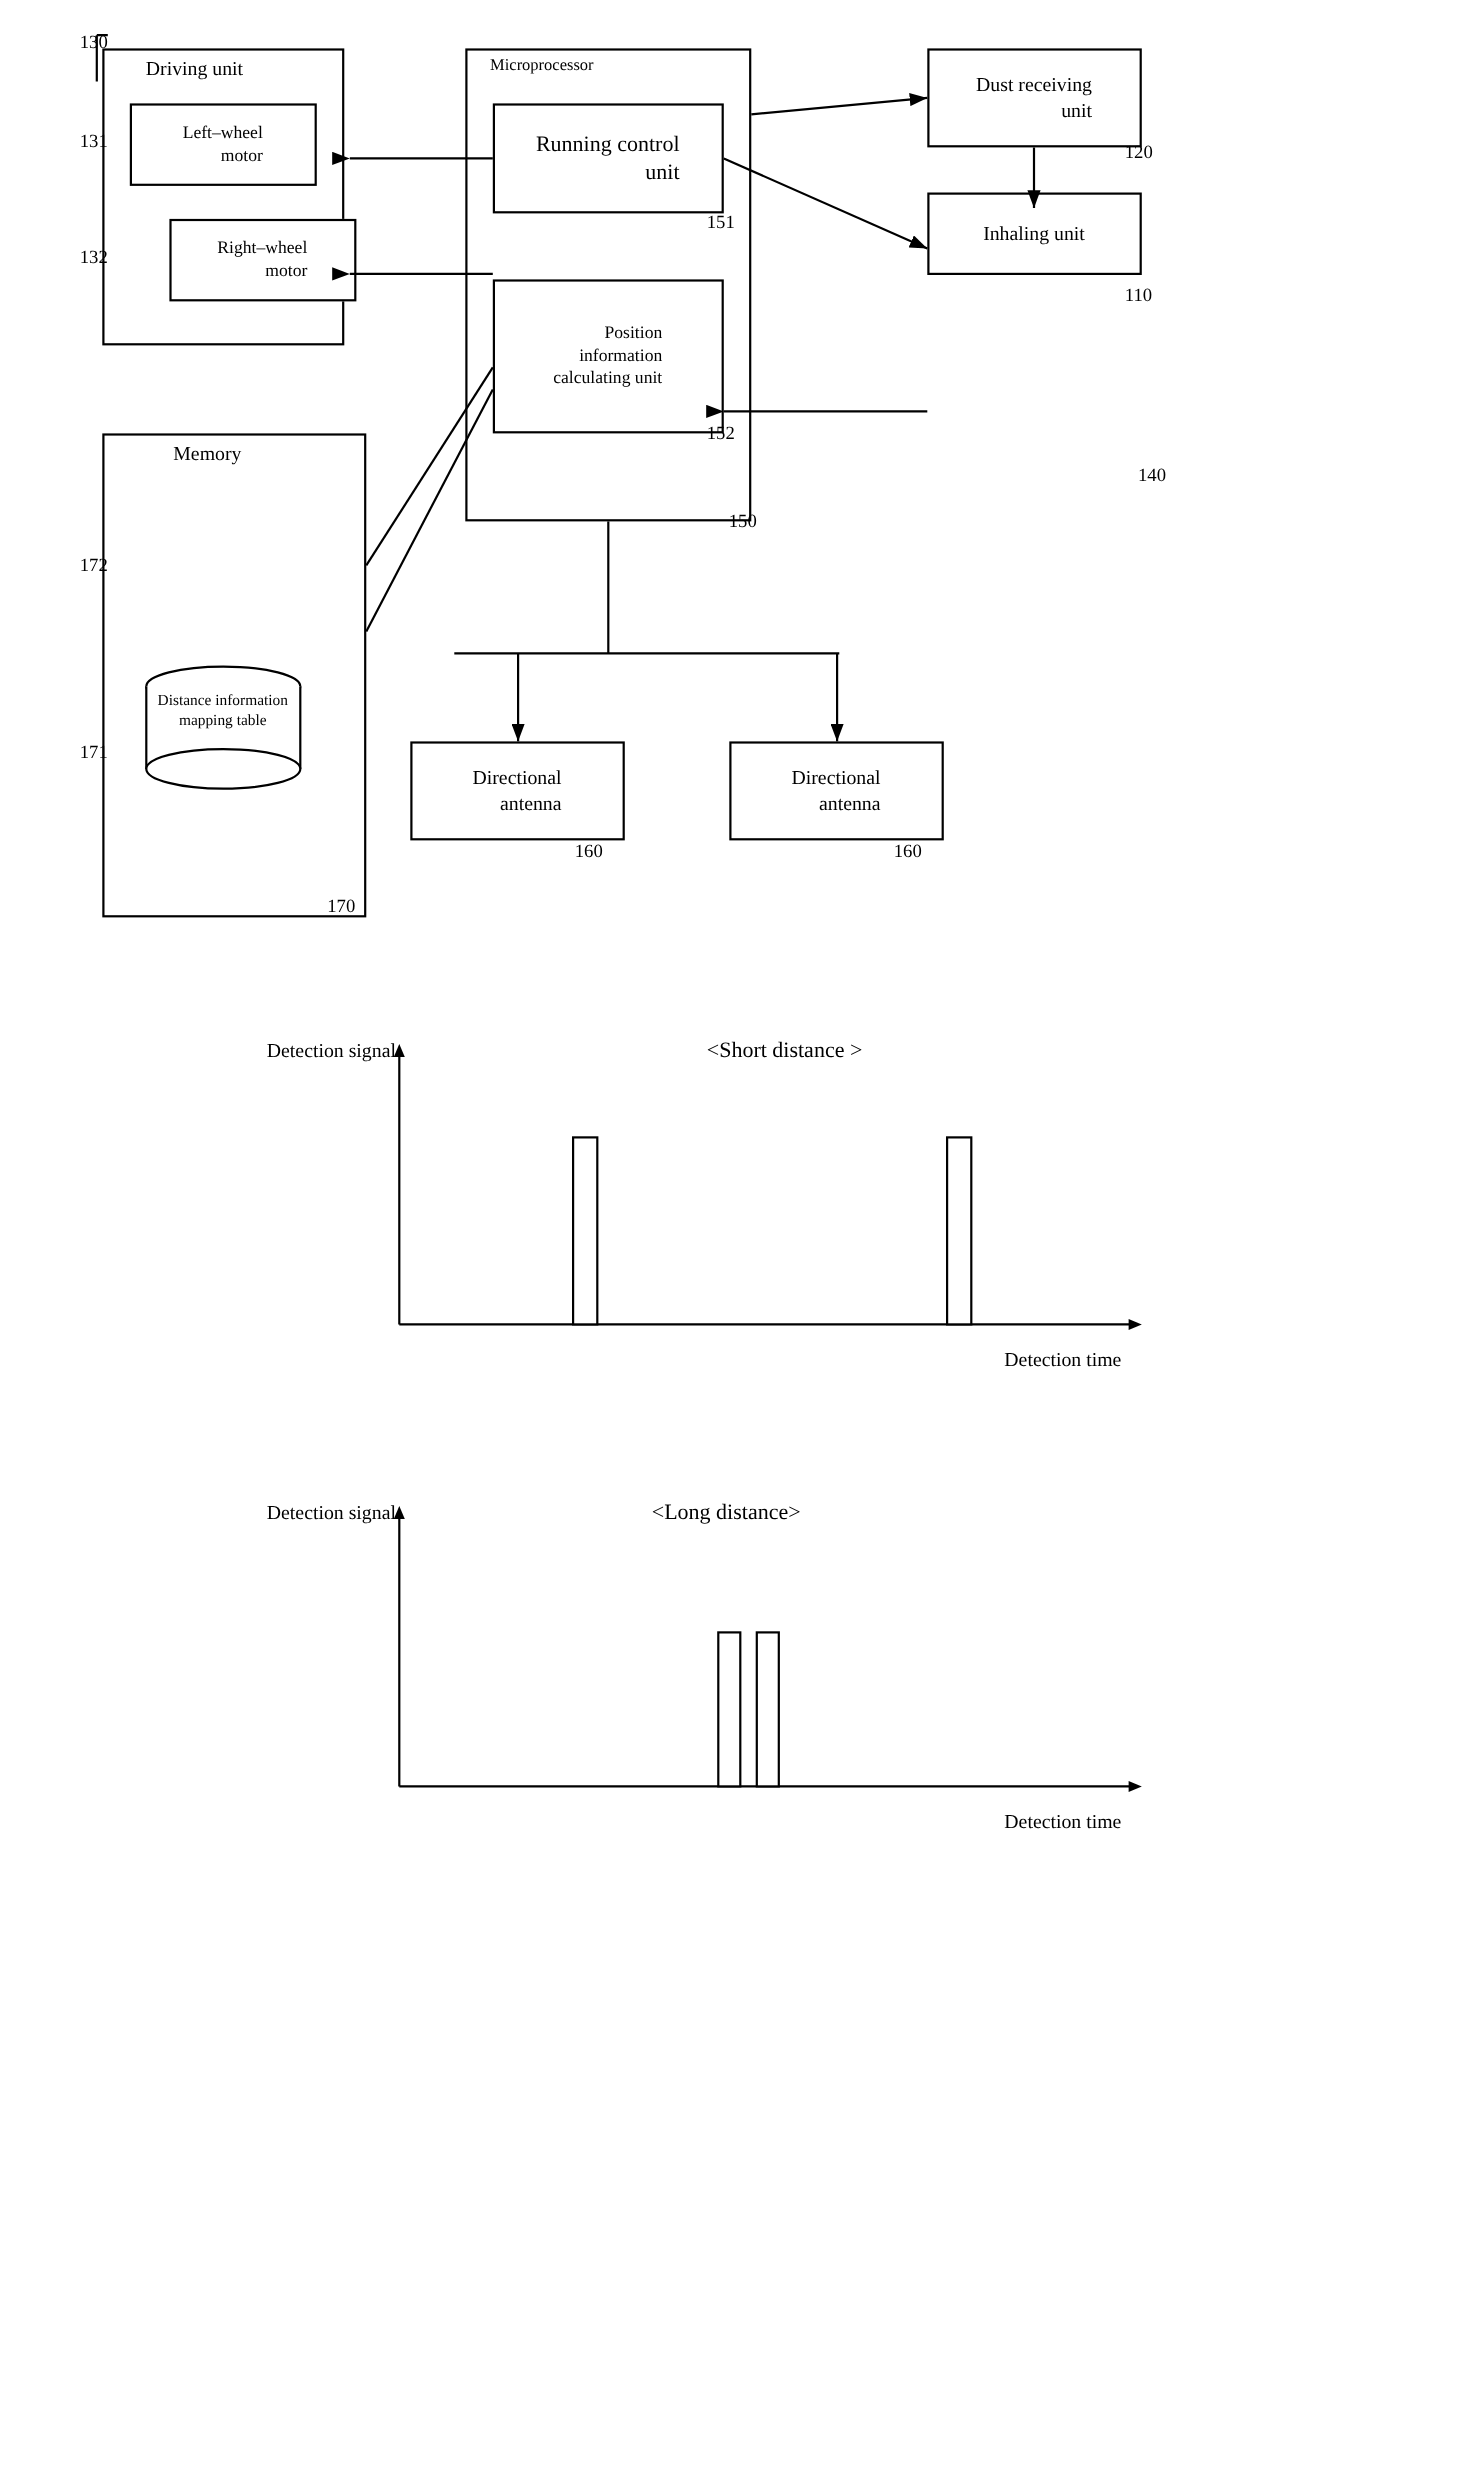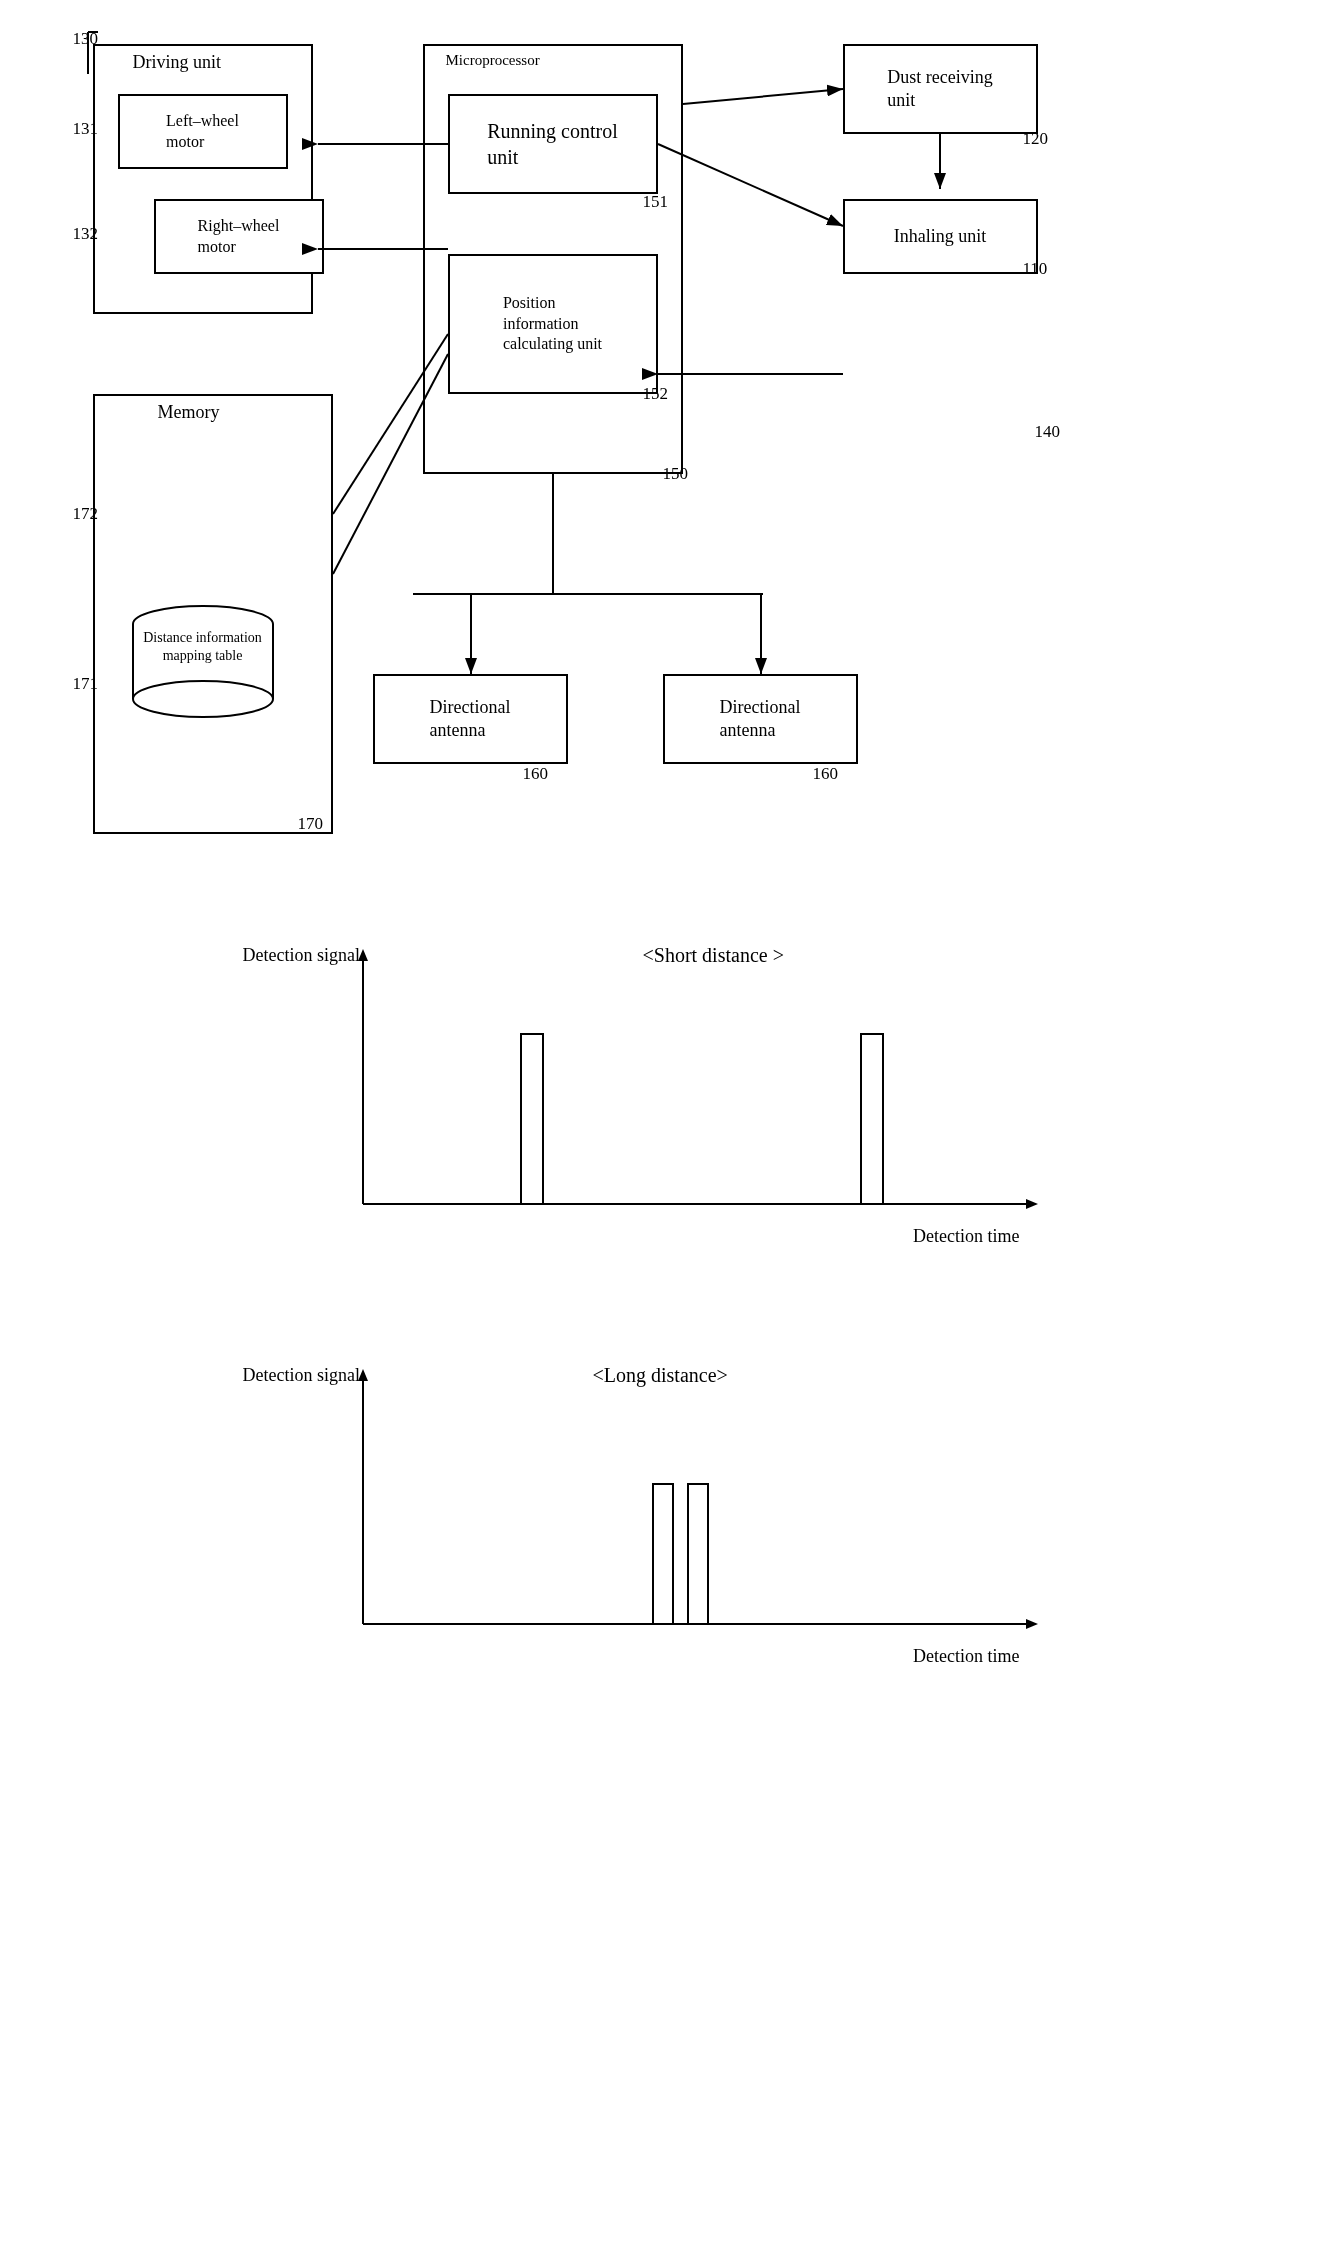--- a/index.html
+++ b/index.html
@@ -25,21 +25,21 @@
       margin: 0 auto;
     }
 
     .box {
       position: absolute;
       border: 2px solid #000;
       background: #fff;
       display: flex;
       align-items: center;
       justify-content: center;
-      text-align: left;
+      text-align: right;
       font-size: 18px;
       line-height: 1.3;
     }
 
     .label {
       position: absolute;
       font-size: 17px;
       background: #fff;
     }
 
@@ -102,21 +102,21 @@
     }
 
     
     .dust-receiving {
       left: 780px; top: 30px;
       width: 195px; height: 90px;
     }
 
     
     .inhaling-unit {
-      left: 780px; top: 185px;
+      left: 780px; top: 161px;
       width: 195px; height: 75px;
     }
 
     
     .dir-antenna-left {
       left: 310px; top: 660px;
       width: 195px; height: 90px;
     }
     .dir-antenna-right {
       left: 600px; top: 660px;

